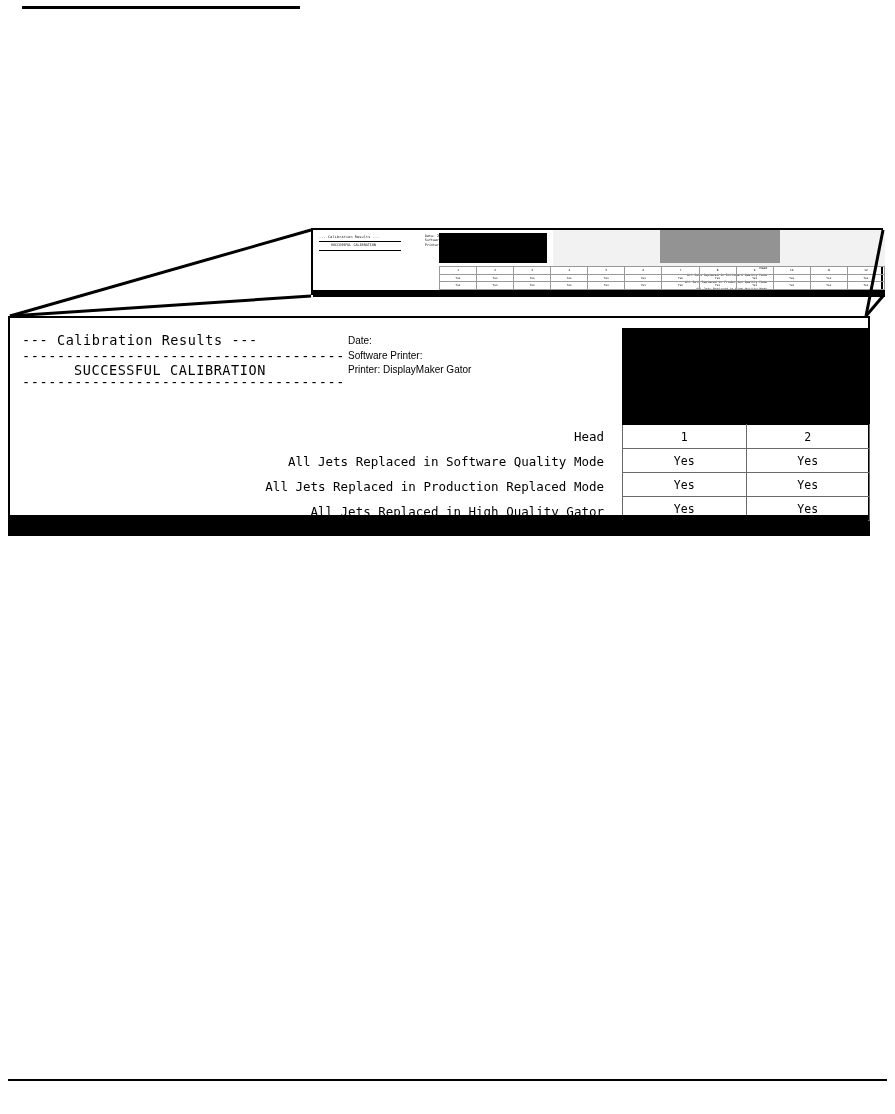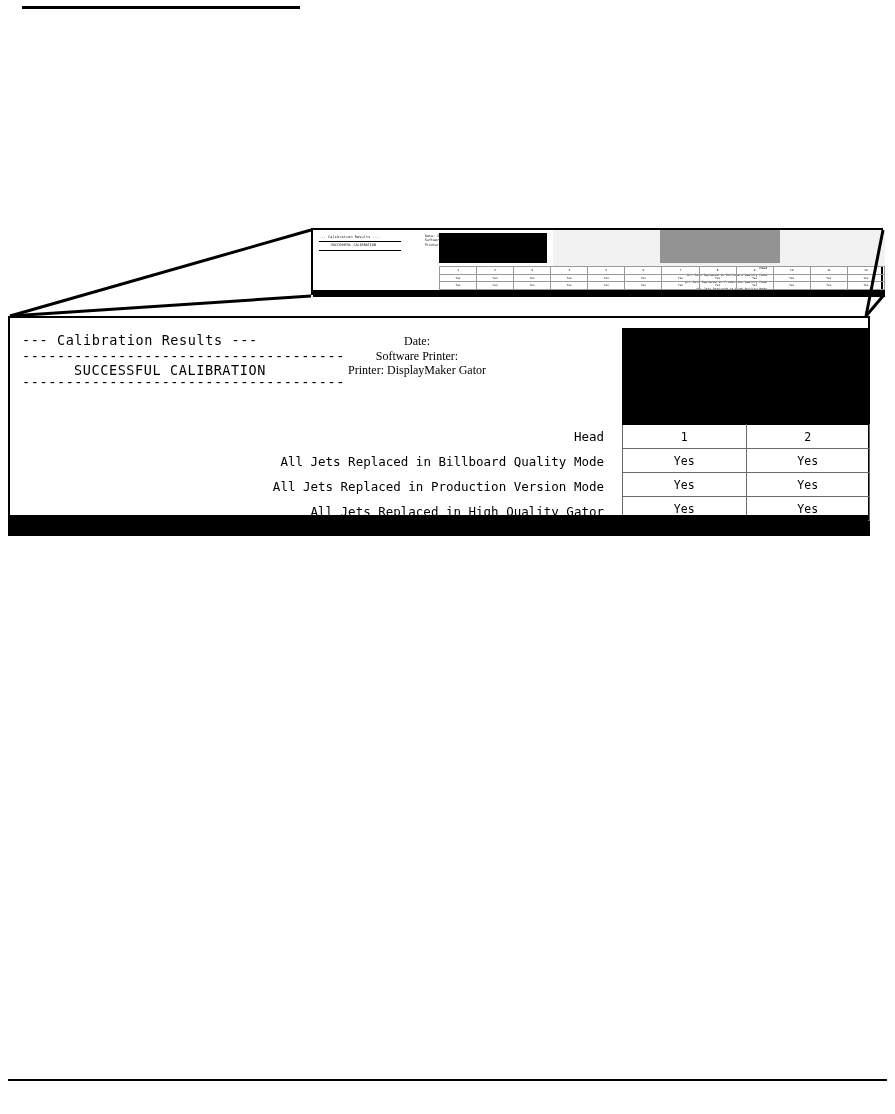--- a/index.html
+++ b/index.html
@@ -202,25 +202,24 @@
     top: 44px;
     font-family: "DejaVu Sans Mono", monospace;
     font-size: 13.5px;
     letter-spacing: 0.6px;
     white-space: nowrap;
   }
   .big-meta {
     position: absolute;
     left: 338px;
     top: 16px;
-    font-family: Liberation Serif, serif;
-    font-size: 12px;
+    font-family: Liberation Sans, sans-serif;
+    font-size: 10px;
     line-height: 14.5px;
     white-space: nowrap;
-    text-align: center;
   }
   .big-swatch {
     position: absolute;
     left: 612px;
     top: 10px;
     width: 248px;
     height: 96px;
     background: #000000;
   }
 
@@ -383,24 +382,24 @@
     <div>Date:</div>
     <div>Software Printer:</div>
     <div>Printer: DisplayMaker Gator</div>
   </div>
 
   <div class="big-swatch"></div>
 
   <div class="big-rowlabels">
     <div class="big-rowlabel">Head</div>
     <div class="big-rowlabel">
-      <b>All Jets Replaced</b><span> in Billboard Quality Mode</span>
+      <b>All Jets Replaced</b><span> in Software Quality Mode</span>
     </div>
     <div class="big-rowlabel">
-      <b>All Jets Replaced</b><span> in Production Version Mode</span>
+      <b>All Jets Replaced</b><span> in Production Replaced Mode</span>
     </div>
     <div class="big-rowlabel">
       <b>All Jets Replaced</b><span> in High Quality Gator</span>
     </div>
   </div>
 
   <table class="big-table">
     <tbody>
         <tr>
       <td>1</td>

